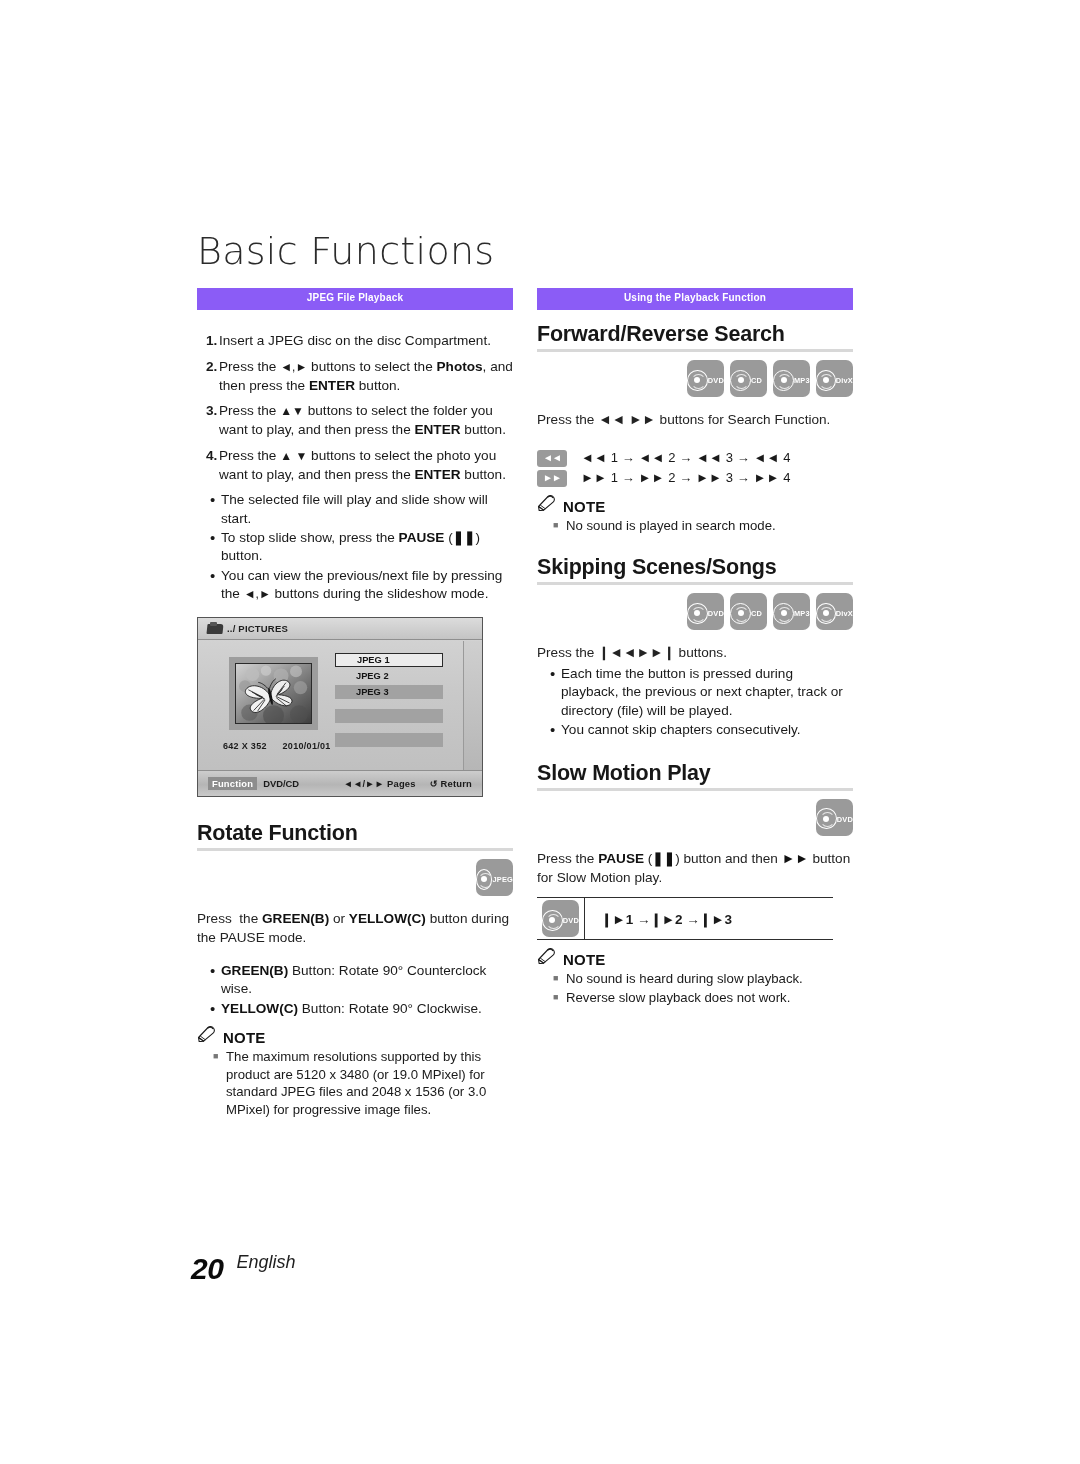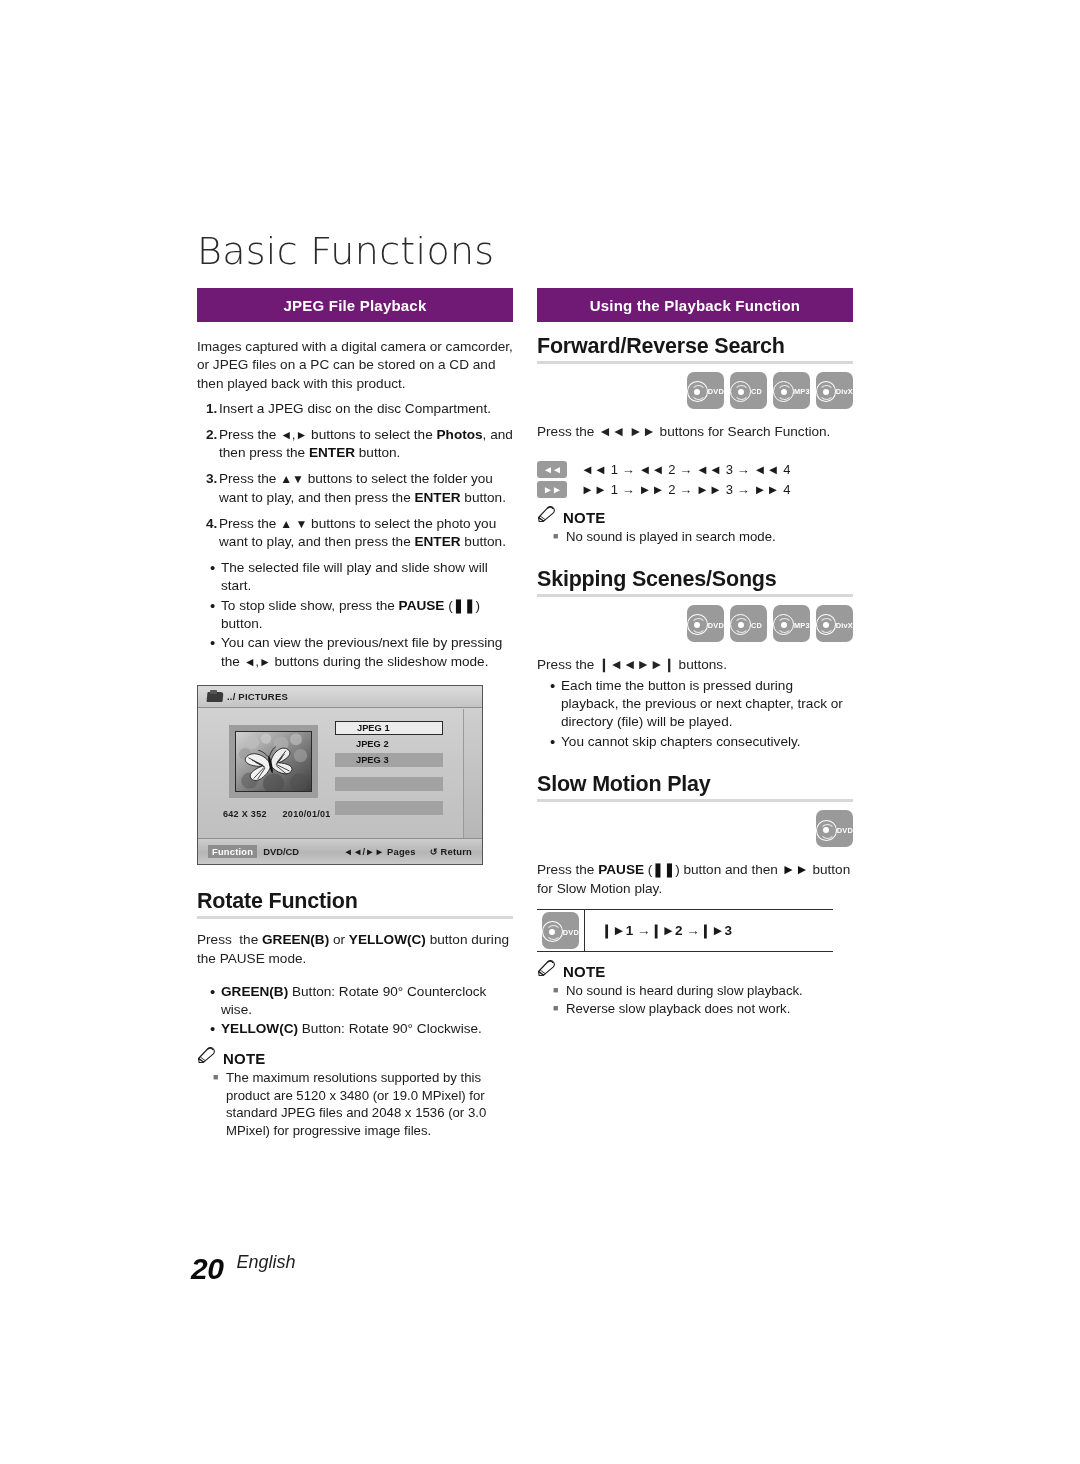--- a/index.html
+++ b/index.html
@@ -45,26 +45,26 @@
   }
   .col-right {
     position: absolute;
     left: 537px;
     top: 288px;
     width: 316px;
   }
 
   
   .bar {
-    background: #701a75;
+    background: #8b5cf6;
     color: #ffffff;
     text-align: center;
-    font-size: 15px;
-    font-weight: bold;
-    padding: 10px 0 7px 0;
+    font-size: 10px;
+    font-weight: bold;
+    padding: 4px 0 7px 0;
     letter-spacing: 0.2px;
     line-height: 1.1;
   }
 
   
   .h2 {
     font-size: 21.5px;
     font-weight: bold;
     color: #171717;
     margin: 0;
@@ -428,21 +428,20 @@
 <div class="page">
 
   <div class="chapter-title">Basic Functions</div>
 
   <div class="col-left">
 
     <div class="bar">JPEG File Playback</div>
 
     <div class="sp-16"></div>
 
-    <div class="p">Images captured with a digital camera or camcorder, or JPEG files on a PC can be stored on a CD and then played back with this product.</div>
 
     <div class="ol">
       <div class="li">
         <div class="num">1.</div>
         <div class="txt">Insert a JPEG disc on the disc Compartment.</div>
       </div>
       <div class="li">
         <div class="num">2.</div>
         <div class="txt">Press the <span class="arrglyph">◄,►</span> buttons to select the <b>Photos</b>, and then press the <b>ENTER</b> button.</div>
       </div>
@@ -534,20 +533,26 @@
         <span class="osd-pages"><span>◄◄/►►</span> <span>Pages</span></span>
         <span class="osd-return"><span>↺</span> <span>Return</span></span>
       </div>
     </div>
 
     <div class="sp-24"></div>
 
     <div class="h2">Rotate Function</div>
     <div class="h2rule"></div>
 
+    <div class="disc-row">
+      <div class="disc">
+        <div class="glyph"></div>
+        <div class="cap">JPEG</div>
+      </div>
+    </div>
 
     <div class="sp-8"></div>
 
     <div class="p">Press&nbsp; the <b>GREEN(B)</b> or <b>YELLOW(C)</b> button during the PAUSE mode.</div>
 
     <div class="sp-12"></div>
 
     <div class="ul">
       <div class="bl">
         <div class="dot">•</div>

